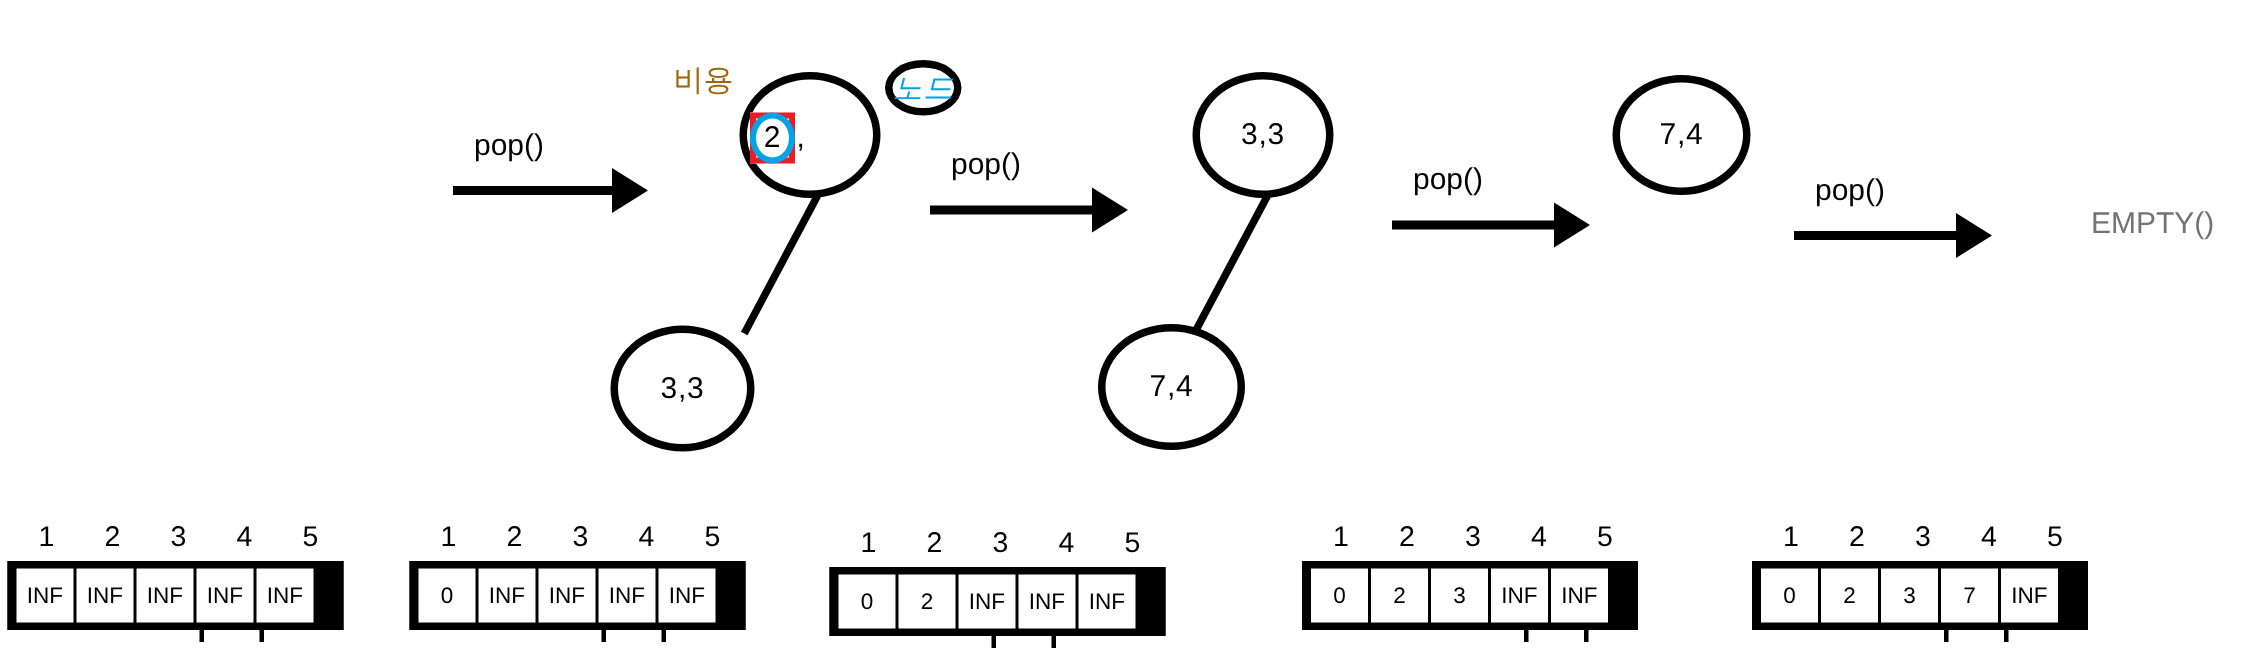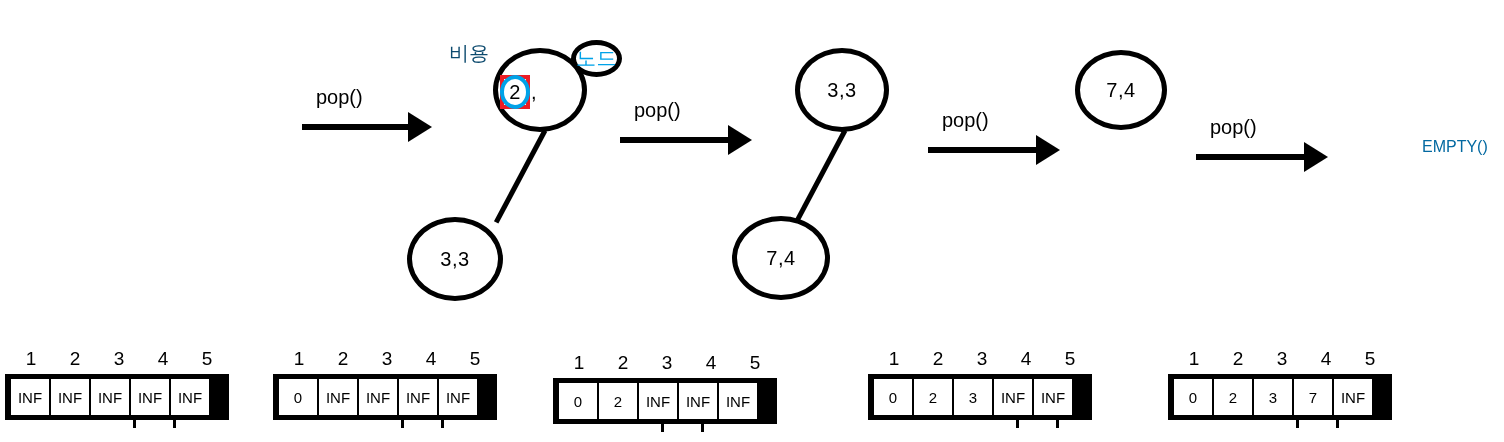--- a/index.html
+++ b/index.html
@@ -101,30 +101,29 @@
     color: #000000;
     margin: 0 -1px;
   }
 
   .anno-label {
     position: absolute;
     font-size: 20px;
     white-space: nowrap;
     font-family: "DejaVu Sans", "Liberation Sans", sans-serif;
   }
-  .anno-label.cost { color: #0c4a6e; }
+  .anno-label.cost { color: #a16207; }
   .anno-label.node { color: #00A2E8; }
 
   
   .empty-text {
     position: absolute;
-    font-size: 16px;
-    color: #0369a1;
+    font-size: 20px;
+    color: #737373;
     white-space: nowrap;
-    margin-left: 28px;
   }
 
   
   .array-group {
     position: absolute;
   }
   .array-headers {
     display: flex;
     margin-bottom: 4px;
     padding-left: 4px;
@@ -184,21 +183,21 @@
       <span>2</span>
     </div>
     <span class="callout-comma">,</span>
     <div class="callout-box node">
       <span>2</span>
     </div>
   </div>
 
   <div class="anno-label cost" style="left:449px; top:40px;">비용</div>
 
-  <div class="anno-label node" style="left:571px; top:40px;">노드</div>
+  <div class="anno-label node" style="left:590px; top:40px;font-style:italic;">노드</div>
 
   <div class="edge" style="left:545px; top:128px; width:104px; transform: rotate(118deg);"></div>
 
   <div class="node" style="left:407px; top:217px; width:96px; height:84px;">
     <span class="node-label">3,3</span>
   </div>
 
   <div class="arrow" style="left:620px; top:125px; width:130px; height:30px;">
     <span class="arrow-label">pop()</span>
     <div class="arrow-line" style="width:110px;"></div>

